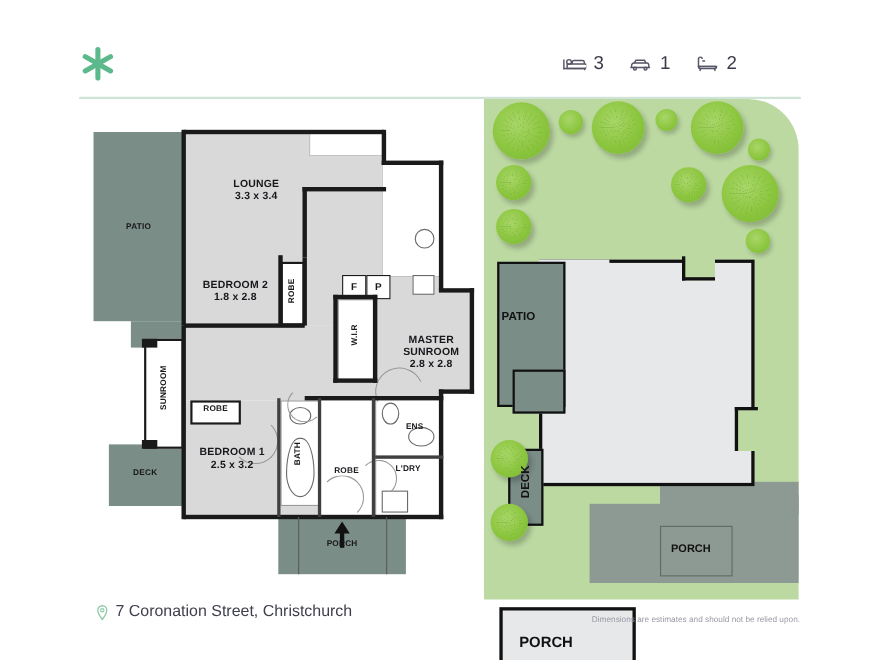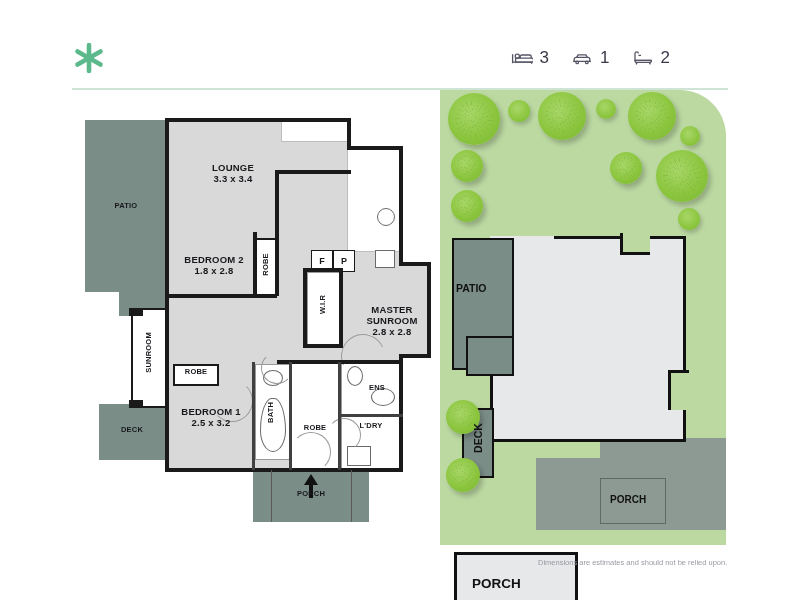--- a/index.html
+++ b/index.html
@@ -310,16 +310,25 @@
     <div class="tree" style="left:6px;top:368px;width:34px;height:34px;"></div>
 
     <div class="site-lbl" style="left:16px;top:192px;font-size:10.5px;">PATIO</div>
     <div class="site-lbl vert" style="left:16px;top:342px;width:44px;text-align:center;font-size:10.5px;">
       <span>DECK</span>
     </div>
     <div class="site-lbl" style="left:170px;top:404px;font-size:10px;">PORCH</div>
     <div class="site-lbl" style="left:32px;top:486px;font-size:13.5px;">PORCH</div>
   </div>
 
+  <div class="addr">
+    <span class="pin">
+      <svg width="10" height="14" viewBox="0 0 10 14">
+        <path d="M5 0.7C2.7.7.9 2.5.9 4.8c0 3 4.1 8.4 4.1 8.4s4.1-5.4 4.1-8.4C9.1 2.5 7.3.7 5 .7z" fill="none" stroke="#8fc9a8" stroke-width="1.2"></path>
+        <circle cx="5" cy="4.8" r="1.5" fill="none" stroke="#8fc9a8" stroke-width="1.1"></circle>
+      </svg>
+    </span>
+    <span class="addr-text">7 Coronation Street, Christchurch</span>
+  </div>
 
   <div class="disclaimer">Dimensions are estimates and should not be relied upon.</div>
 
 </div>
 
 </body></html>

